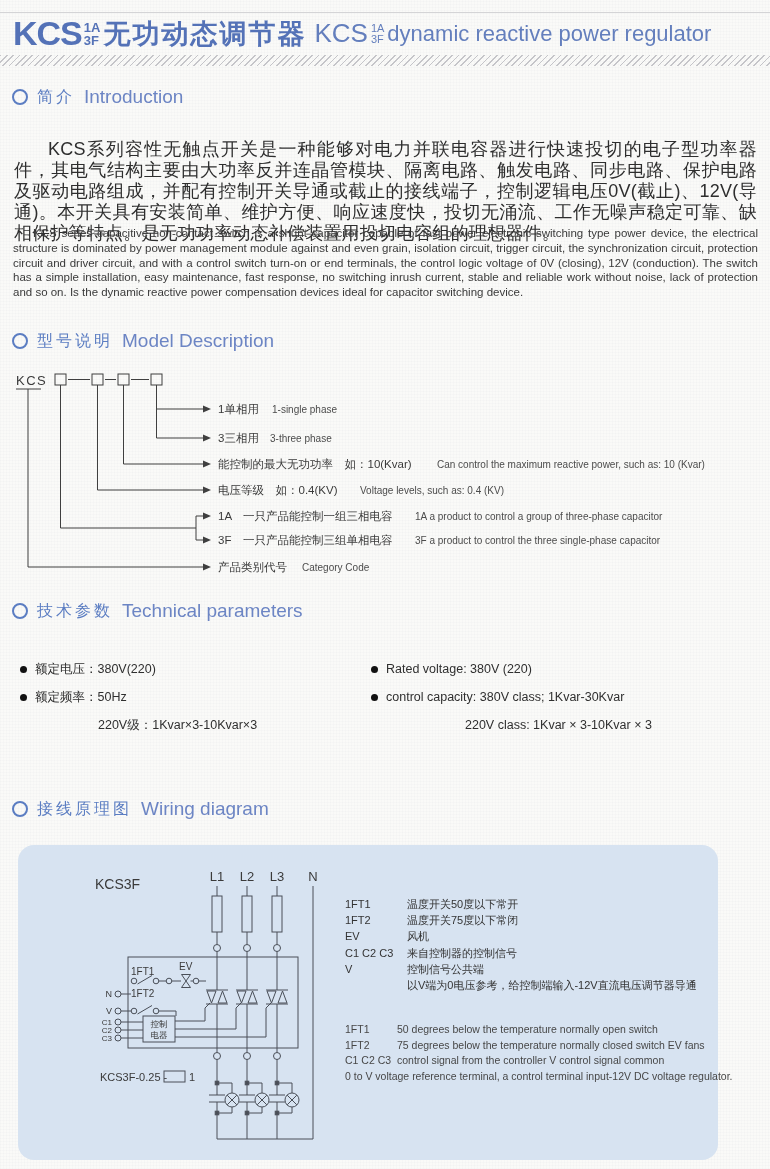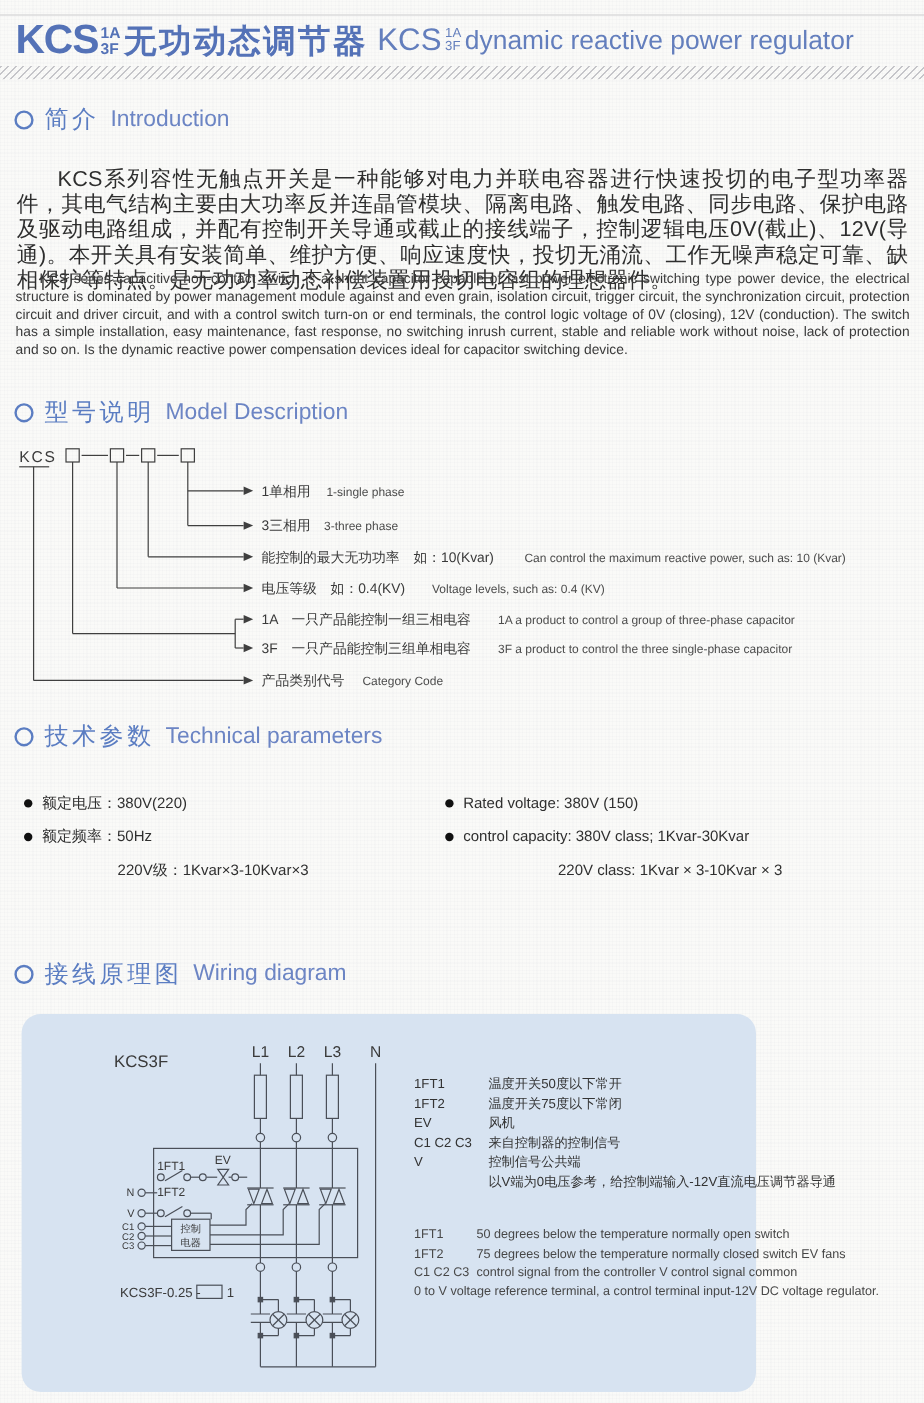--- a/index.html
+++ b/index.html
@@ -20,21 +20,21 @@
   .frac span { display:block; }
   .title-zh { font-size:27px; font-weight:bold; letter-spacing:2px; }
   .brand-en { font-size:26px; font-weight:normal; margin-left:8px; opacity:.9; }
   .frac-en { display:inline-flex; flex-direction:column; line-height:1; font-size:11px; margin:0 3px; opacity:.9; }
   .title-en { font-size:22px; font-weight:normal; opacity:.9; letter-spacing:0; }
   .hatch { position:absolute; top:55px; left:0; width:770px; height:11px;
     background:repeating-linear-gradient(135deg,#c5c5c9 0 1.2px, transparent 1.2px 4.5px); }
   
   .sec-head { position:absolute; left:12px; display:flex; align-items:center; gap:9px; }
   .sec-ring { width:16px; height:16px; border:2px solid #5b7dc2; border-radius:50%; flex:0 0 auto; }
-  .sec-zh { font-size:20px; color:#5b7dc2; letter-spacing:3px; }
+  .sec-zh { font-size:16px; color:#5b7dc2; letter-spacing:3px; }
   .sec-en { font-size:19px; color:#6c85c4; letter-spacing:0; }
   
   .para-zh { position:absolute; top:139px; left:14px; width:743px; font-size:18px; line-height:21px;
     color:#2e2e2e; text-align:justify; text-indent:34px; letter-spacing:.2px; }
   .para-en { position:absolute; top:226px; left:13px; width:745px; font-size:11.5px; line-height:14.8px;
     color:#3a3a3a; text-align:justify; text-indent:20px; }
   
   svg { position:absolute; overflow:visible; }
   svg text { font-family:"Liberation Sans","DejaVu Sans",sans-serif; fill:#3a3a3a; }
   .model-svg { top:368px; left:0; }
@@ -43,21 +43,21 @@
   
   .tech-cols { position:absolute; top:660px; left:20px; width:736px; display:flex;align-items:flex-end; }
   .tech-col-left { width:351px; }
   .tech-col-right { flex:1; }
   .tp-row { display:flex; align-items:flex-start; margin-bottom:10px; line-height:18px; }
   .tp-dot { width:7px; height:7px; border-radius:50%; background:#111; margin:6px 8px 0 0; flex:0 0 auto; }
   .tp-text { font-size:12.5px; color:#2f2f2f; }
   .tp-sub-left { margin-left:78px; line-height:18px; }
   .tp-sub-right { margin-left:94px; line-height:18px; margin-top:6px; }
   
-  .panel { position:absolute; top:845px; left:18px; width:612px; height:315px;
+  .panel { position:absolute; top:845px; left:18px; width:700px; height:315px;
     background:#d7e3f1; border-radius:16px; }
   .legend { position:absolute; left:327px; font-size:11px; color:#333; }
   .legend-zh { top:51px; width:400px; }
   .legend-en { top:177px; width:404px; font-size:10.5px; color:#474747; }
   .lg-row { display:flex; line-height:16.2px; }
   .legend-en .lg-row { line-height:15.6px; }
   .lg-term { flex:0 0 62px; }
   .legend-en .lg-term { flex:0 0 52px; }
   .lg-desc { flex:1; }
   .lg-note { margin-left:62px; line-height:16.2px; }
@@ -166,21 +166,21 @@
       </div>
       <div class="tp-row">
         <span class="tp-dot"></span>
         <span class="tp-text">额定频率：50Hz</span>
       </div>
       <div class="tp-text tp-sub-left">220V级：1Kvar×3-10Kvar×3</div>
     </div>
     <div class="tech-col-right">
       <div class="tp-row">
         <span class="tp-dot"></span>
-        <span class="tp-text">Rated voltage: 380V (150)</span>
+        <span class="tp-text">Rated voltage: 380V (220)</span>
       </div>
       <div class="tp-row">
         <span class="tp-dot"></span>
         <span class="tp-text">control capacity: 380V class; 1Kvar-30Kvar</span>
       </div>
       <div class="tp-text tp-sub-right">220V class: 1Kvar × 3-10Kvar × 3</div>
     </div>
   </div>
 
   <div class="sec-head" style="top:798px;">

